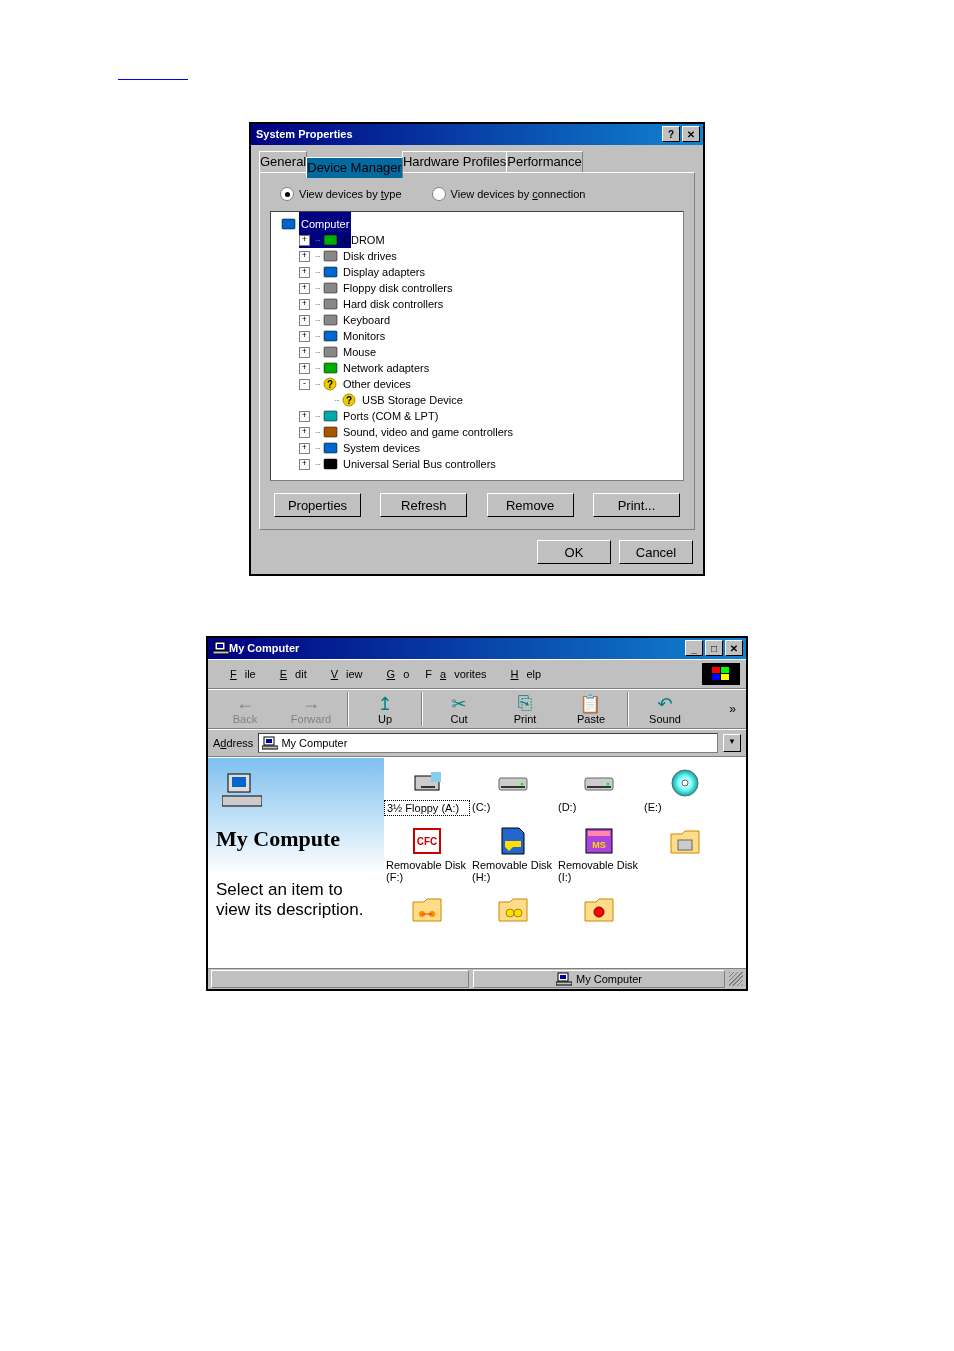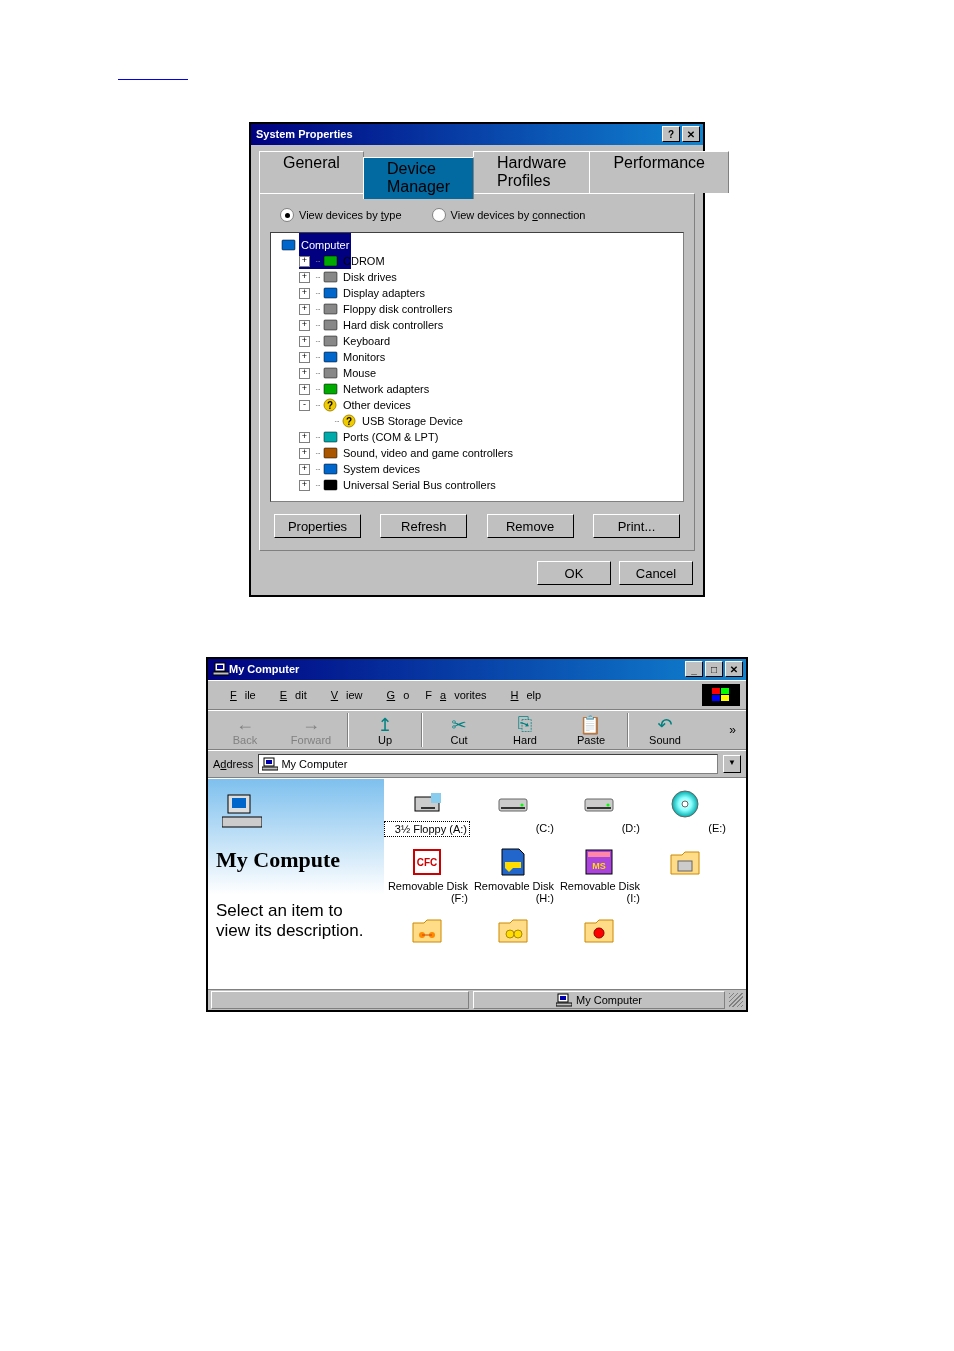--- a/index.html
+++ b/index.html
@@ -4,21 +4,21 @@
 <style>
 body{margin:0;background:#fff;font-family:"Tahoma","Microsoft Sans Serif",sans-serif;font-size:11px;color:#000;width:954px}
 .page{padding:78px 118px}
 .link{color:#0000ee;border-bottom:1px solid #0000ee;display:inline-block;margin-bottom:40px;width:70px;height:1px}
 
 .win{border:2px solid #000;background:#c0c0c0;width:452px;margin:0 auto 60px auto}
 .title{background:linear-gradient(to right,#000080,#1084d0);color:#fff;font-weight:bold;padding:2px 3px 3px 5px;display:flex;align-items:center}
 .title span.t{flex:1}
 .title .tb{width:16px;height:14px;background:#c0c0c0;border-top:1px solid #fff;border-left:1px solid #fff;border-right:1px solid #000;border-bottom:1px solid #000;margin-left:2px;display:flex;align-items:center;justify-content:center;color:#000;font-size:10px;font-weight:bold}
 .tabbar{display:flex;padding:6px 8px 0 8px}
-.tab{border:1px solid #808080;border-bottom:none;border-top:1px solid #fff;border-left:1px solid #fff;padding:2px 23px;background:#c0c0c0;margin-right:-1px;font-size:16px}
+.tab{border:1px solid #808080;border-bottom:none;border-top:1px solid #fff;border-left:1px solid #fff;padding:2px 0;background:#c0c0c0;margin-right:-1px;font-size:13px}
 .tab.active{background:#0369a1;position:relative;top:6px;padding-bottom:3px}
 .tabcontent{border:1px solid #fff;border-right:1px solid #808080;border-bottom:1px solid #808080;margin:0 8px;padding:10px;background:#c0c0c0}
 .radiorow{display:flex;gap:30px;padding:4px 10px 10px 10px}
 .radio{display:flex;align-items:center;gap:5px}
 .radio .dot{width:12px;height:12px;border-radius:50%;background:#fff;border:1px solid #808080;display:flex;align-items:center;justify-content:center}
 .radio.sel .dot::after{content:"";width:5px;height:5px;border-radius:50%;background:#000}
 .u{text-decoration:underline}
 .tree{background:#fff;border:1px solid #808080;border-top:1px solid #404040;border-left:1px solid #404040;height:260px;padding:4px 2px;overflow:auto}
 .node{display:flex;align-items:center;height:16px;padding-left:8px;gap:2px}
 .exp{width:9px;height:9px;border:1px solid #808080;font-size:9px;line-height:7px;text-align:center;background:#fff;margin-right:2px}
@@ -42,21 +42,21 @@
 .sep{width:1px;height:34px;background:#808080;border-right:1px solid #fff;margin:0 3px}
 .addr{display:flex;align-items:center;padding:3px 5px;border-top:1px solid #fff;border-bottom:1px solid #808080;gap:5px}
 .addr .box{flex:1;background:#fff;border:1px solid #808080;border-top-color:#404040;border-left-color:#404040;height:18px;display:flex;align-items:center;padding:0 3px;gap:3px}
 .addr .dd{width:16px;height:16px;background:#c0c0c0;border-top:1px solid #fff;border-left:1px solid #fff;border-right:1px solid #000;border-bottom:1px solid #000;font-size:8px;text-align:center;line-height:14px}
 .content{display:flex;height:210px;border-top:1px solid #fff}
 .left{width:160px;background:linear-gradient(to bottom,#7ec0ee 0%,#fff 55%,#fff 100%);padding:10px 8px;position:relative;overflow:hidden}
 .left .big{font-family:"Times New Roman",serif;font-weight:bold;font-size:22px;margin-top:60px;line-height:22px}
 .left .sub{font-size:17px;margin-top:30px}
 .right{flex:1;background:#fff;overflow:auto;padding:8px 0 0 0}
 .icons{display:flex;flex-wrap:wrap}
-.ico{width:86px;text-align:right;font-size:11px;margin-bottom:8px}
+.ico{width:86px;text-align:left;font-size:11px;margin-bottom:8px}
 .ico .pic{height:34px;display:flex;align-items:center;justify-content:center}
 .ico .cap{padding:1px 2px}
 .ico.sel .cap{border:1px dotted #000}
 .status{border-top:1px solid #808080;background:#c0c0c0;height:18px;display:flex;align-items:center;justify-content:center;gap:4px;font-size:11px;padding:1px 3px}
 .status .cell{border:1px solid #808080;border-top-color:#fff;border-left-color:#fff;height:16px}
 .status .cell.l{flex:1}
 .status .cell.r{width:250px;display:flex;align-items:center;justify-content:center;gap:4px}
 .grip{margin-left:auto;width:14px;height:14px;background:repeating-linear-gradient(135deg,#808080 0 1px,#c0c0c0 1px 3px)}
 
 svg{display:block}
@@ -312,21 +312,21 @@
           <div class="ti">↥</div>
           <div>Up</div>
         </div>
         <div class="sep"></div>
         <div class="tool en">
           <div class="ti">✂</div>
           <div>Cut</div>
         </div>
         <div class="tool en">
           <div class="ti">⎘</div>
-          <div>Hard</div>
+          <div>Print</div>
         </div>
         <div class="tool en">
           <div class="ti">📋</div>
           <div>Paste</div>
         </div>
         <div class="sep"></div>
         <div class="tool en">
           <div class="ti">↶</div>
           <div>Sound</div>
         </div>

